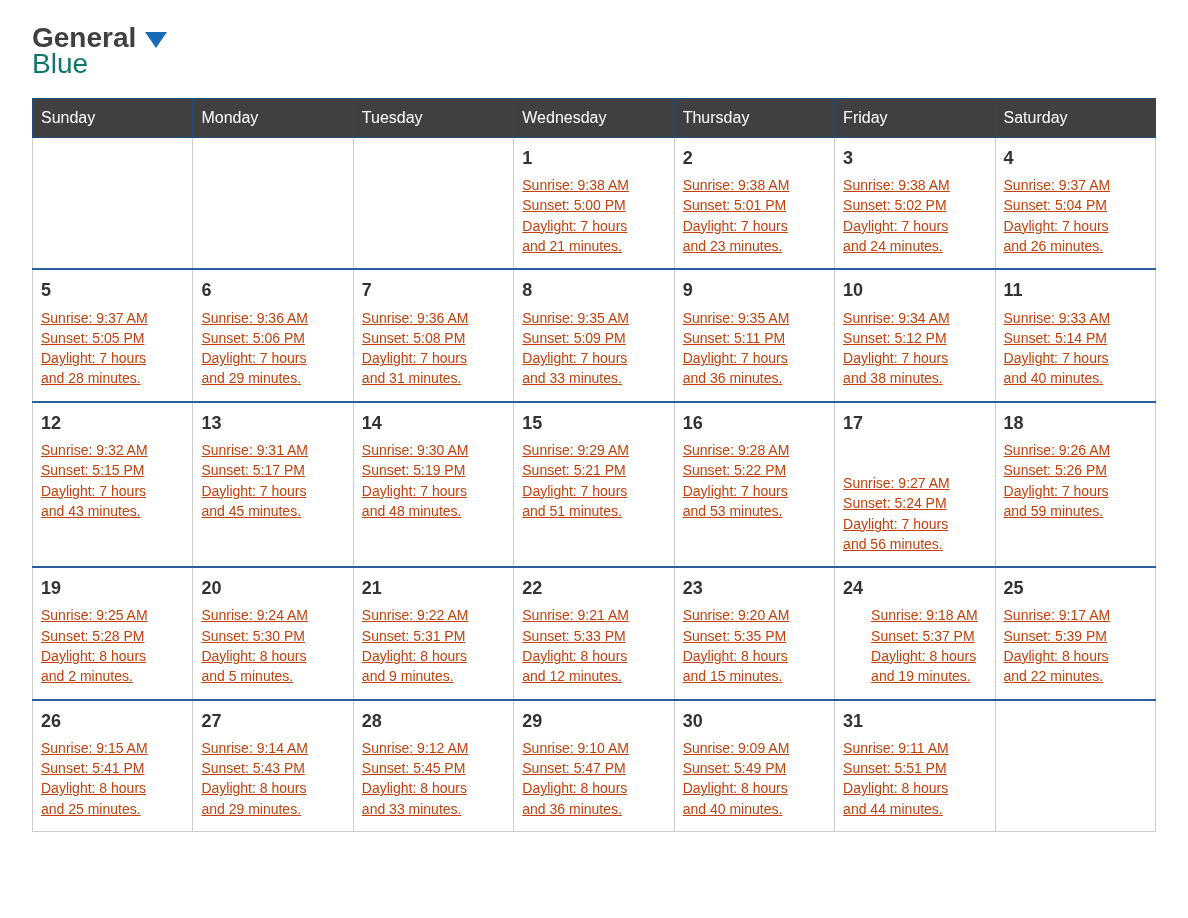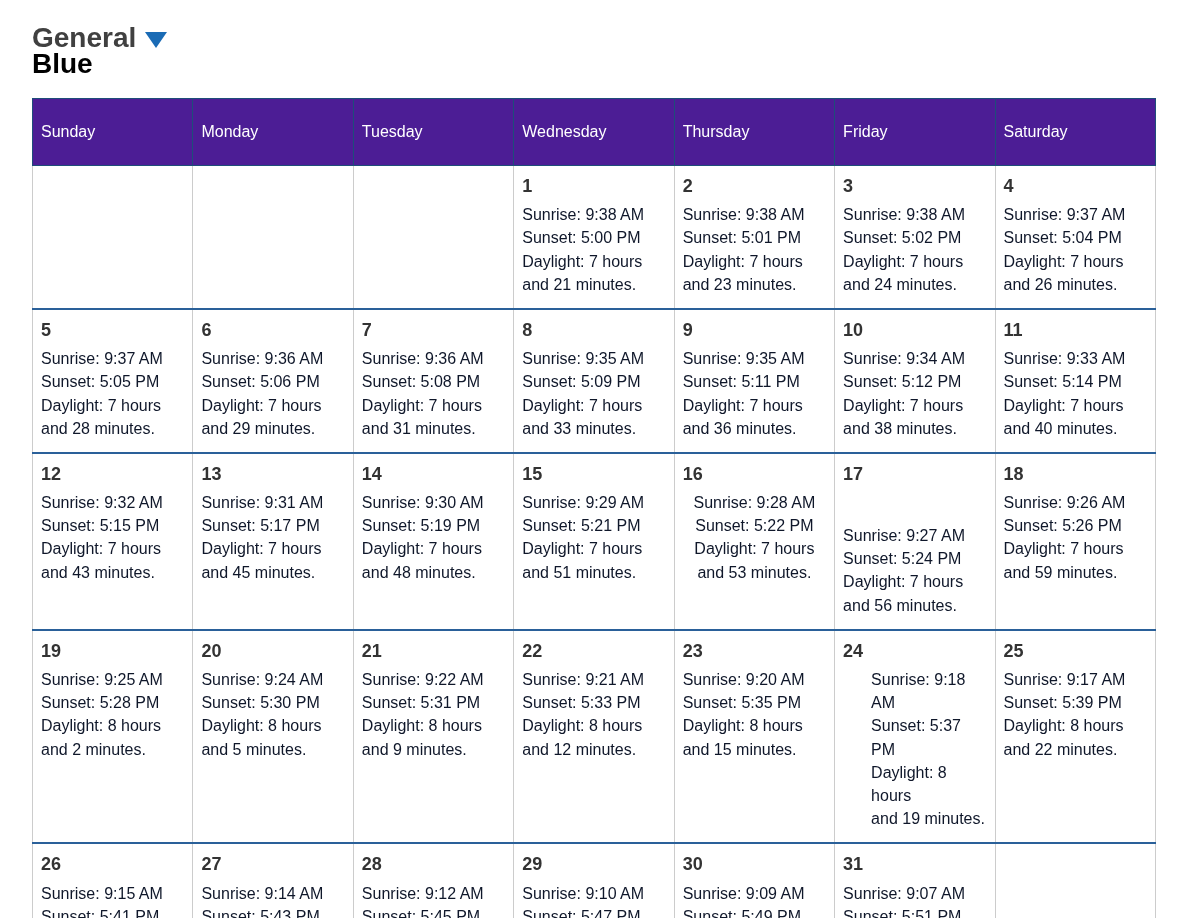--- a/index.html
+++ b/index.html
@@ -40,25 +40,25 @@
       font-size: 22px;
       color: #555;
       margin-top: 4px;
     }
     .calendar {
       width: 100%;
       border-collapse: collapse;
       border: 1px solid #ccc;
     }
     .calendar th {
-      background: #4c1d95;
+      background: #404040;
       color: #fff;
       font-size: 16px;
       font-weight: normal;
-      padding: 24px 8px;
+      padding: 10px 8px;
       text-align: left;
       border: 1px solid #1e4d7a;
     }
     .calendar td {
       vertical-align: top;
       padding: 8px 8px 12px 8px;
       border: 1px solid #ccc;
       width: 14.28%;
       min-height: 100px;
       font-size: 13px;
@@ -68,43 +68,44 @@
     .calendar td.empty {
       background: #fff;
     }
     .day-number {
       font-size: 18px;
       font-weight: bold;
       display: block;
       margin-bottom: 4px;
     }
     .day-info {
-      font-size: 16px;
-      color: #0f172a;
+      font-size: 14px;
+      color: #c2410c;
       line-height: 1.45;
+      text-decoration: underline;
     }
     .row-separator td {
       border-top: 2px solid #2a6099;
     }
   </style>
 </head>
 <body>
 
 <div class="header">
   <div class="logo">
     <div style="display:flex; align-items:center;">
       <span class="logo-text">
         General
         <svg width="22" height="16" viewBox="0 0 22 16" style="display:inline-block; vertical-align:middle; margin-left:1px;">
           <polygon points="0,0 22,0 11,16" fill="#1a6bb5"></polygon>
         </svg>
       </span>
     </div>
     <div style="margin-top:-4px;">
-      <span style="font-size:28px; font-weight:bold; color:#000000;">Blue</span>
+      <span style="font-size:28px; font-weight:normal; color:#0f766e;">Blue</span>
     </div>
   </div>
   <div class="title-section">
     <div class="month-title"></div>
     <div class="location-title"></div>
   </div>
 </div>
 
 <table class="calendar">
   <thead>
@@ -227,21 +228,21 @@
         </td>
         <td>
           <span class="day-number">15</span>
           <div class="day-info" style="white-space: pre-line;">Sunrise: 9:29 AM
 Sunset: 5:21 PM
 Daylight: 7 hours
 and 51 minutes.</div>
         </td>
         <td>
           <span class="day-number">16</span>
-          <div class="day-info" style="white-space: pre-line; text-align: center;">Sunrise: 9:28 AM
+          <div class="day-info" style="white-space: pre-line;">Sunrise: 9:28 AM
 Sunset: 5:22 PM
 Daylight: 7 hours
 and 53 minutes.</div>
         </td>
         <td>
           <span class="day-number">17</span>
           <div class="day-info" style="white-space: pre-line; margin-top: 37px;">Sunrise: 9:27 AM
 Sunset: 5:24 PM
 Daylight: 7 hours
 and 56 minutes.</div>
@@ -336,21 +337,21 @@
         </td>
         <td>
           <span class="day-number">30</span>
           <div class="day-info" style="white-space: pre-line;">Sunrise: 9:09 AM
 Sunset: 5:49 PM
 Daylight: 8 hours
 and 40 minutes.</div>
         </td>
         <td>
           <span class="day-number">31</span>
-          <div class="day-info" style="white-space: pre-line;">Sunrise: 9:07 AM
+          <div class="day-info" style="white-space: pre-line;">Sunrise: 9:11 AM
 Sunset: 5:51 PM
 Daylight: 8 hours
 and 44 minutes.</div>
         </td>
         <td class="empty"></td>
       </tr>
     </tbody>
 </table>
 
 </body></html>

